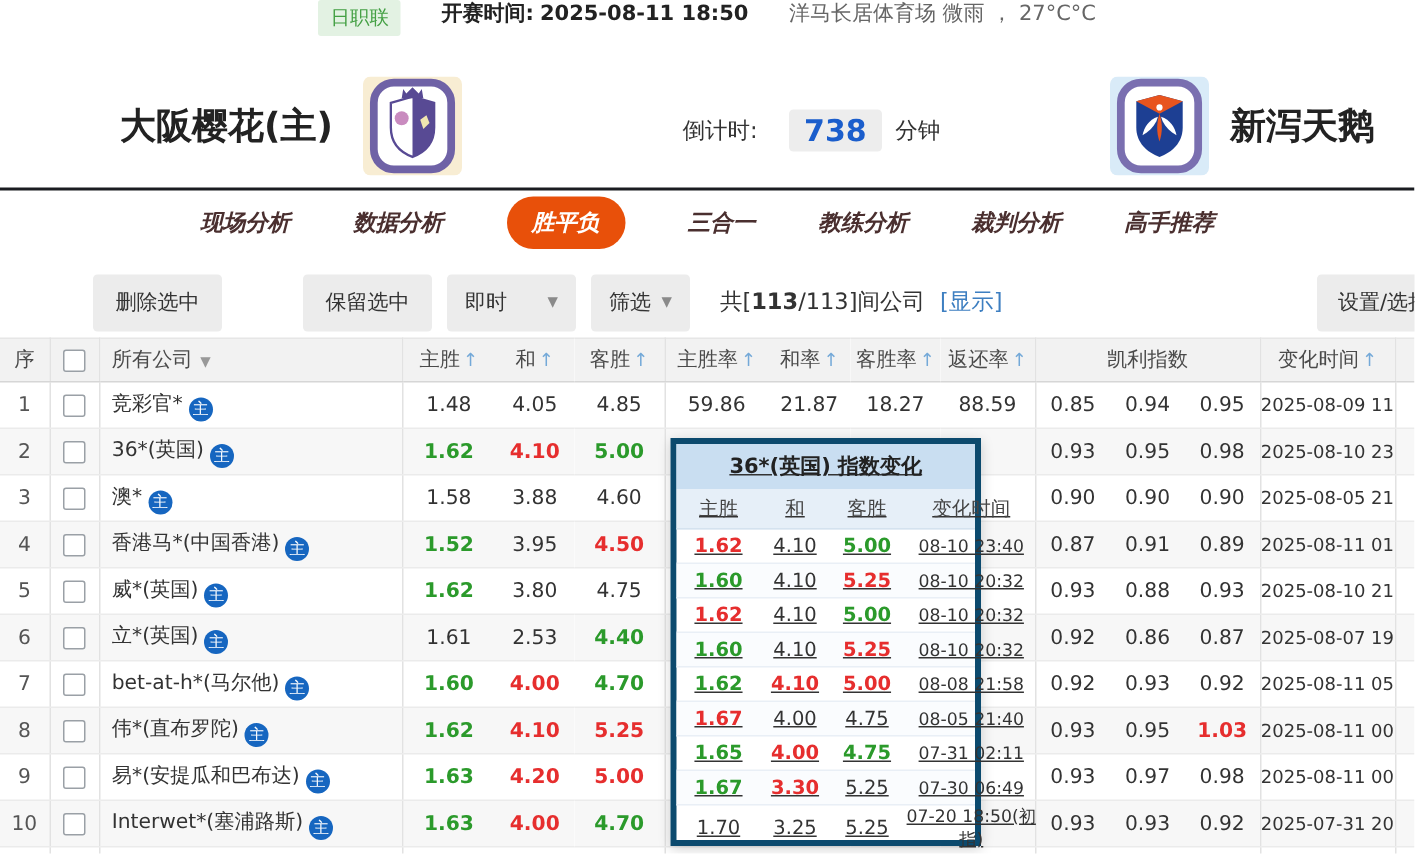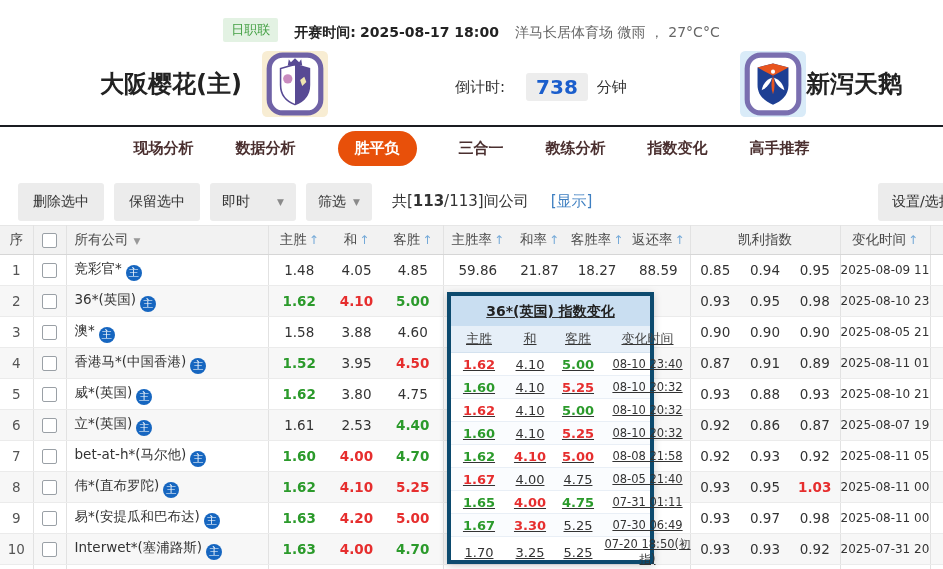--- a/index.html
+++ b/index.html
@@ -3,49 +3,49 @@
 <meta charset="utf-8">
 <style>
   * { box-sizing: border-box; margin: 0; padding: 0; }
   html,body { width: 943px; height: 569px; }
   body {
     position: relative; overflow: hidden; background: #fff; color: #333;
     font-family: "DejaVu Sans", "Liberation Sans", sans-serif;
   }
   
   .meta-bar { position:absolute; top:0; left:0; right:0; height:42px;
-    display:flex; align-items:flex-end; justify-content:center; gap:16px; font-size:14px; }
+    display:flex; align-items:flex-start; justify-content:center; gap:27px; font-size:14px; }
   .league-badge { background:#e3f2e3; color:#44a044; padding:3px 8px; font-size:13px; border-radius:2px; }
   .kickoff { font-weight:bold; color:#222; }
   .kickoff .lbl { margin-right:4px; }
   .venue { color:#666; }
   
   .match-row { position:absolute; top:45px; left:0; right:0; height:79px; }
-  .home-group { position:absolute; left:100px; top:6px; display:flex; align-items:center; gap:20px; }
-  .away-group { position:absolute; left:740px; top:6px; display:flex; align-items:center; gap:0;justify-content:space-between; }
+  .home-group { position:absolute; left:80px; top:6px; display:flex; align-items:center; gap:20px; }
+  .away-group { position:absolute; left:740px; top:6px; display:flex; align-items:center; gap:14px;justify-content:space-between; }
   .team-name { font-size:24px; font-weight:bold; color:#222; white-space:nowrap; }
   .logo-box { width:66px; height:66px; display:block; }
   .countdown { position:absolute; left:455px; top:28px; display:flex; align-items:center; gap:9px; font-size:15px; color:#333; }
   .countdown-value { background:#ededed; color:#1b5ecc; font-weight:bold; font-size:20px; padding:2px 10px; border-radius:3px;margin-left:12px; }
   
   .tab-bar { position:absolute; top:125px; left:0; right:0; height:45px; background:#fff;
     border-top:2px solid #1a1c21; display:flex; align-items:center; justify-content:center; gap:42px;
     font-size:15px; }
-  .tab { color:#4a2f2f; font-weight:bold; cursor:pointer; white-space:nowrap; }
+  .tab { color:#4a2f2f; font-weight:bold; cursor:pointer; white-space:nowrap;font-style:italic; }
   .tab.active { background:#e8500a; color:#fff; padding:8px 17px; border-radius:18px; }
   
   .toolbar { position:absolute; top:183px; left:0; right:0; height:37px;
     display:flex; align-items:center; gap:10px; padding-left:18px; font-size:14px; }
   .tb-btn { background:#ececec; border:0; border-radius:3px; padding:10px 15px; font-size:14px; color:#333;
-    font-family:inherit; cursor:pointer; white-space:nowrap; }
+    font-family:inherit; cursor:pointer; white-space:nowrap;margin-left:44px; }
   .tb-select { background:#ececec; border-radius:3px; padding:10px 12px; display:flex; align-items:center; cursor:pointer; }
   .tb-select.wide { width:86px; justify-content:space-between; }
   .caret-icon { color:#8a8a8a; font-size:9px; margin-left:7px; }
   .company-count { margin-left:10px; font-size:15px; color:#333; }
-  .show-link { color:#3e7fc1; margin-left:12px; font-size:15px; text-decoration:none; cursor:pointer; }
+  .show-link { color:#3e7fc1; margin-left:0; font-size:15px; text-decoration:none; cursor:pointer; }
   .settings-btn { position:absolute; left:878px; top:0; background:#ececec; border:0; border-radius:3px;
     padding:10px 14px; font-size:14px; color:#333; font-family:inherit; white-space:nowrap; cursor:pointer; }
   
   .odds-table { position:absolute; top:225px; left:0; width:943px; border-collapse:collapse;
     table-layout:fixed; font-size:13.5px; }
   .odds-table thead th { background:#f2f2f2; height:29px; font-weight:normal; color:#4a4a4a;
     border-top:1px solid #e6e6e6; border-bottom:1px solid #d6d6d6; text-align:center; white-space:nowrap; overflow:hidden; }
   .odds-table tbody td { height:31px; text-align:center; border-bottom:1px solid #ebebeb; white-space:nowrap; overflow:hidden; }
   .odds-table tbody tr.even { background:#f7f7f7; }
   .b-r { border-right:1px solid #e2e2e2; }
@@ -72,21 +72,21 @@
   .popup-row:nth-child(even) { background:#fafcfe; }
   .popup-row:last-child { border-bottom:none; }
   .popup-time { font-size:11.5px; color:#333; }
 </style>
 </head>
 <body>
 
 <div class="meta-bar">
   <span class="league-badge">日职联</span>
   <span class="kickoff">
-    <span class="lbl">开赛时间:</span><span>2025-08-17 18:00</span>
+    <span class="lbl">开赛时间:</span><span>2025-08-11 18:50</span>
   </span>
   <span class="venue">洋马长居体育场  微雨 ， 27°C°C</span>
 </div>
 
 <div class="match-row">
   <div class="home-group">
     <span class="team-name">大阪樱花(主)</span>
     <svg class="logo-box" viewBox="0 0 64 64">
       <rect x="0" y="0" width="64" height="64" rx="5" fill="#f8edd3"></rect>
       <rect x="7" y="4" width="50" height="56" rx="13" fill="#fff" stroke="#6f62a6" stroke-width="5"></rect>
@@ -116,21 +116,21 @@
     <span class="team-name">新泻天鹅</span>
   </div>
 </div>
 
 <div class="tab-bar">
     <span class="tab">现场分析</span>
     <span class="tab">数据分析</span>
     <span class="tab active">胜平负</span>
     <span class="tab">三合一</span>
     <span class="tab">教练分析</span>
-    <span class="tab">指数变化</span>
+    <span class="tab">裁判分析</span>
     <span class="tab">高手推荐</span>
   </div>
 
 <div class="toolbar">
   <button class="tb-btn">删除选中</button>
   <button class="tb-btn">保留选中</button>
   <div class="tb-select wide">
     <span>即时</span>
     <span class="caret-icon">▼</span>
   </div>
@@ -411,21 +411,21 @@
       <div class="popup-row">
     <span class="c-r">1.67</span>
     <span>4.00</span>
     <span>4.75</span>
     <span class="popup-time">08-05 21:40</span>
   </div>
       <div class="popup-row">
     <span class="c-g">1.65</span>
     <span class="c-r">4.00</span>
     <span class="c-g">4.75</span>
-    <span class="popup-time">07-31 01:11</span>
+    <span class="popup-time">07-31 02:11</span>
   </div>
       <div class="popup-row">
     <span class="c-g">1.67</span>
     <span class="c-r">3.30</span>
     <span>5.25</span>
     <span class="popup-time">07-30 06:49</span>
   </div>
       <div class="popup-row">
     <span>1.70</span>
     <span>3.25</span>

